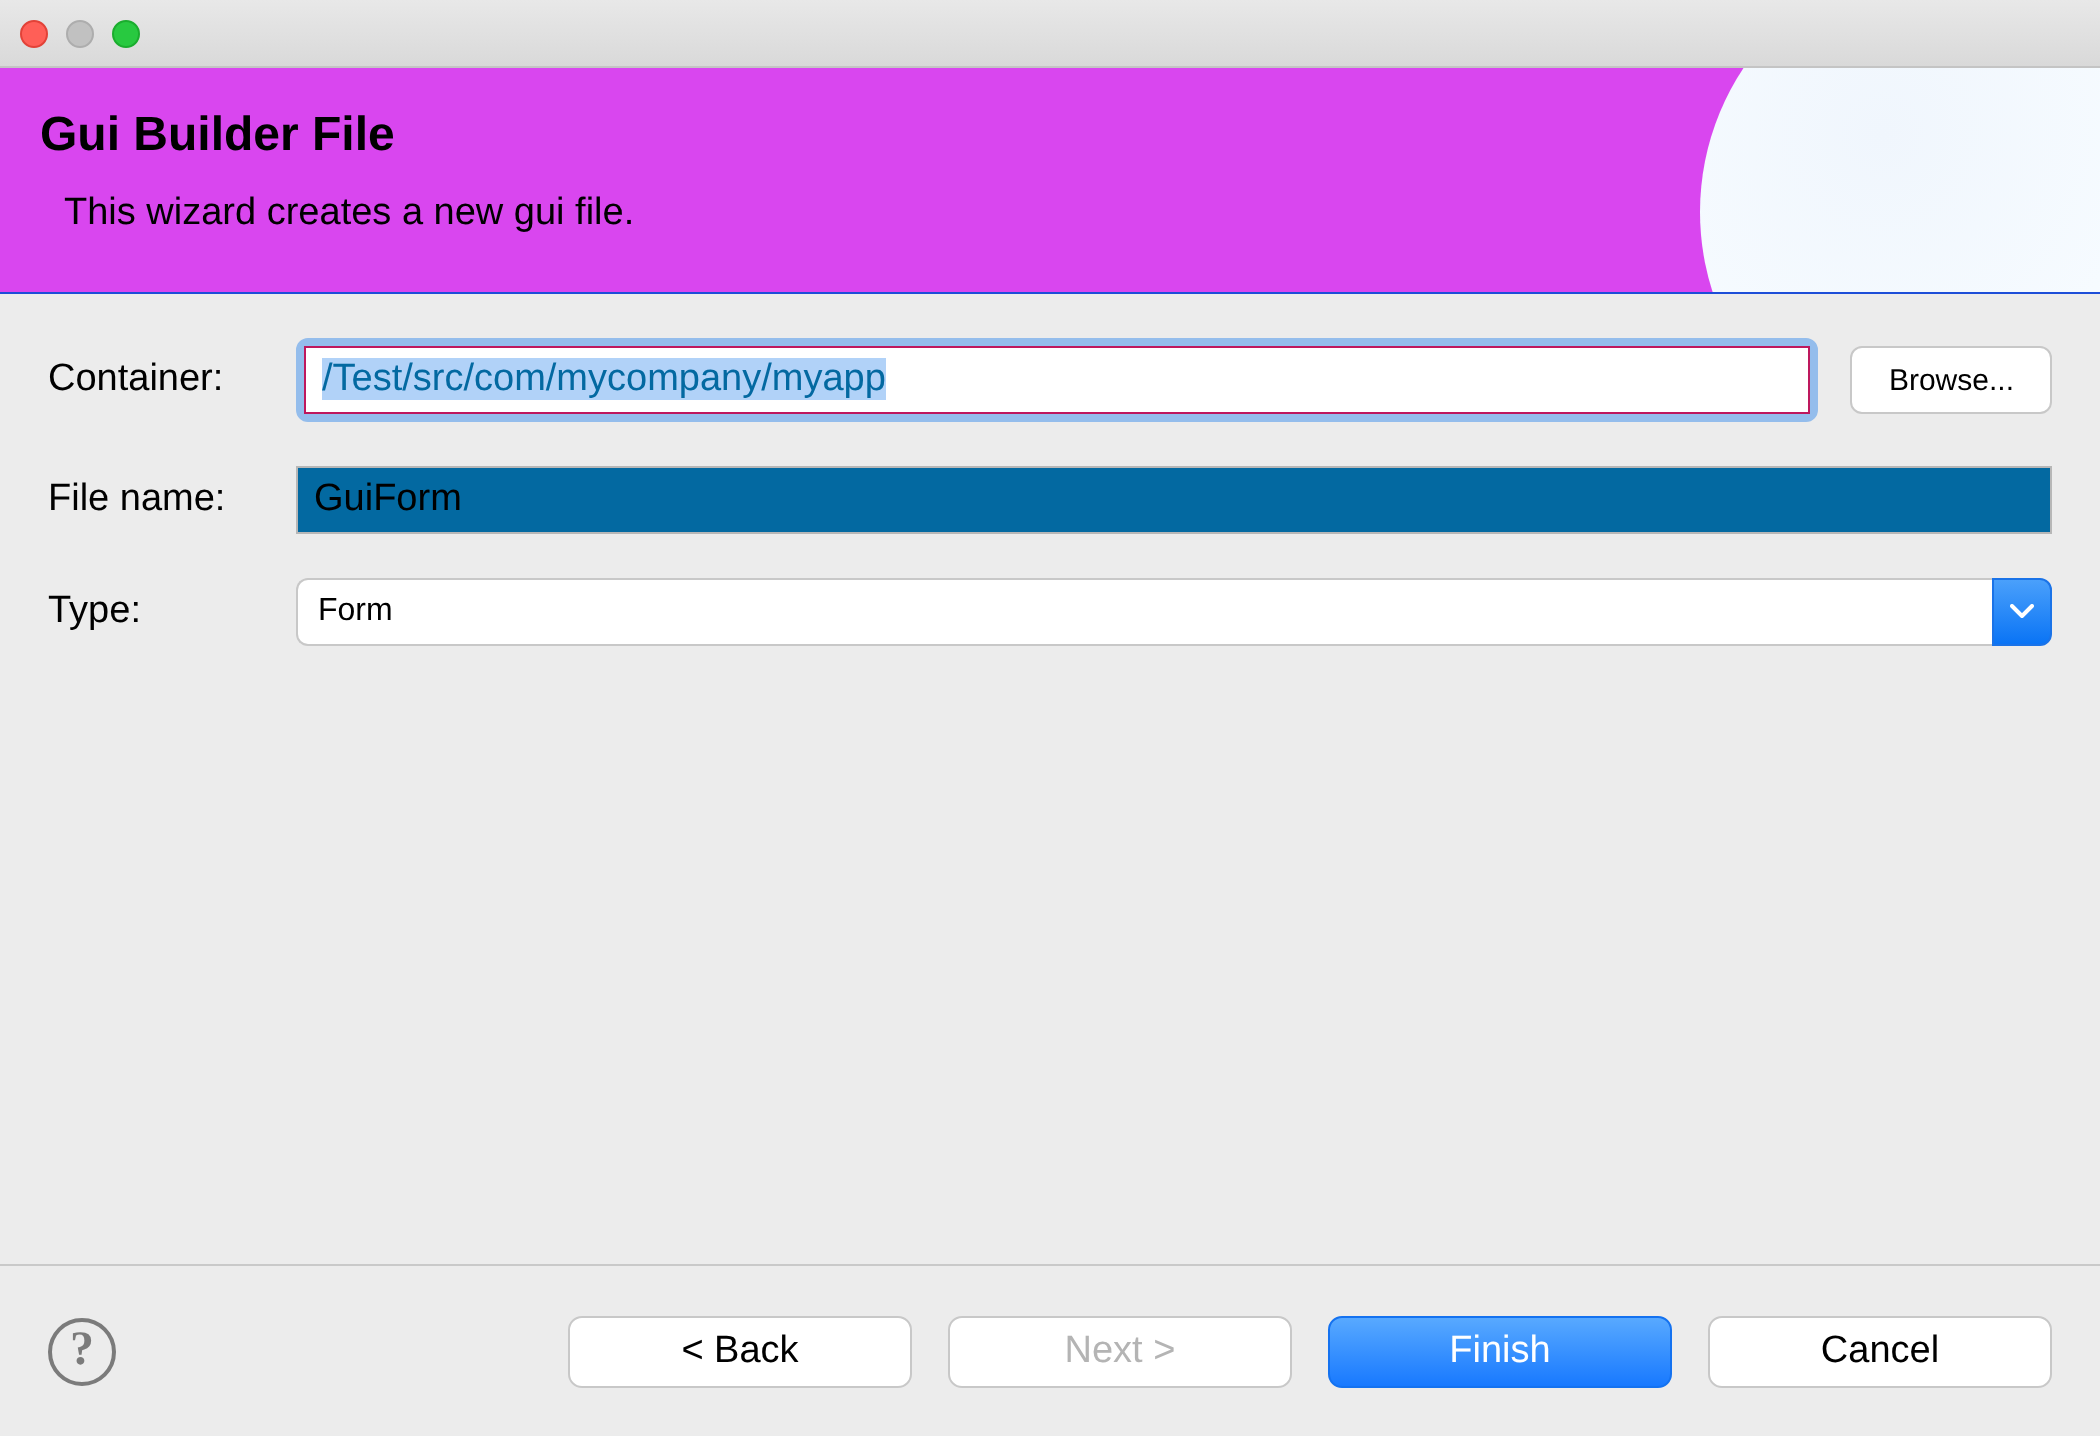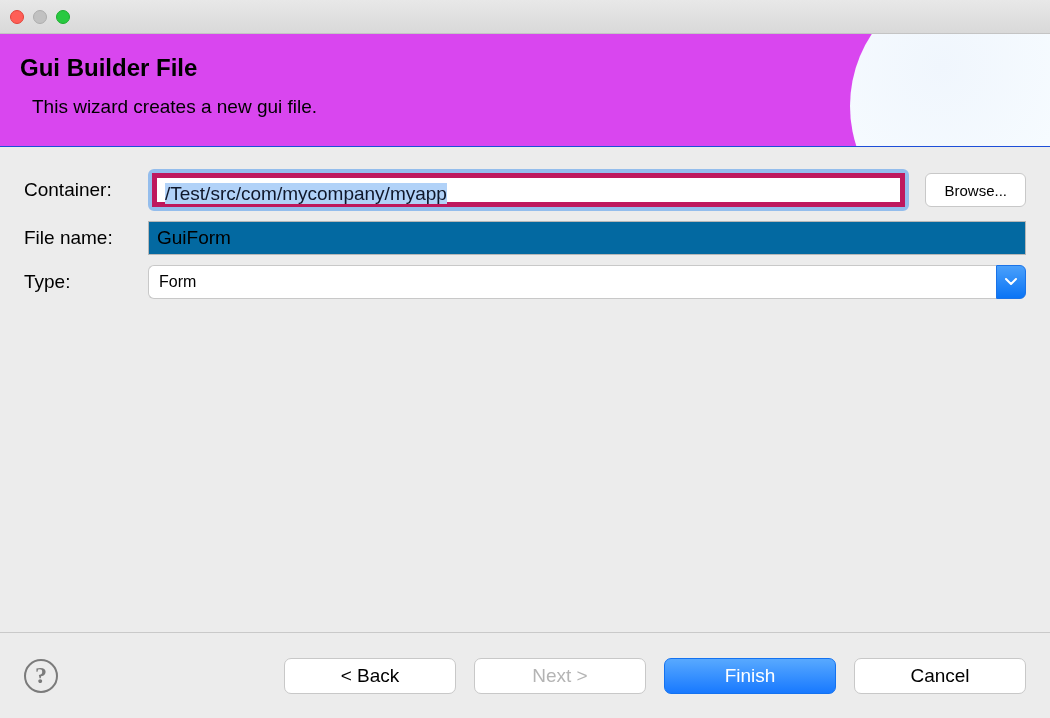--- a/index.html
+++ b/index.html
@@ -54,21 +54,21 @@
       font-size: 19px;
       color: #000;
       margin-left: 12px;
     }
     .form-area {
       padding: 22px 24px;
     }
     .row {
       display: flex;
       align-items: center;
-      margin-bottom: 10px;
+      margin-bottom: 22px;
     }
     .label {
       width: 124px;
       font-size: 19px;
       color: #000;
       flex-shrink: 0;
     }
     .focus-ring {
       display: flex;
       flex: 1;
@@ -82,25 +82,25 @@
       border: 1px solid #b7b7b7;
       background: #0369a1;
       font-size: 19px;
       padding: 0 8px;
       color: #000;
       outline: none;
     }
     .container-input {
       width: 100%;
       height: 34px;
-      border: 5px solid #be185d;
+      border: 1px solid #be185d;
       background: #fff;
       font-size: 19px;
       padding: 0 8px;
-      color: #0f172a;
+      color: #0369a1;
       outline: none;
       line-height: 32px;
       white-space: nowrap;
     }
     .container-input .sel {
       background: #b1d2f8;
     }
     .plain-wrap { flex:1; }
     .browse-btn {
       margin-left: 16px;

